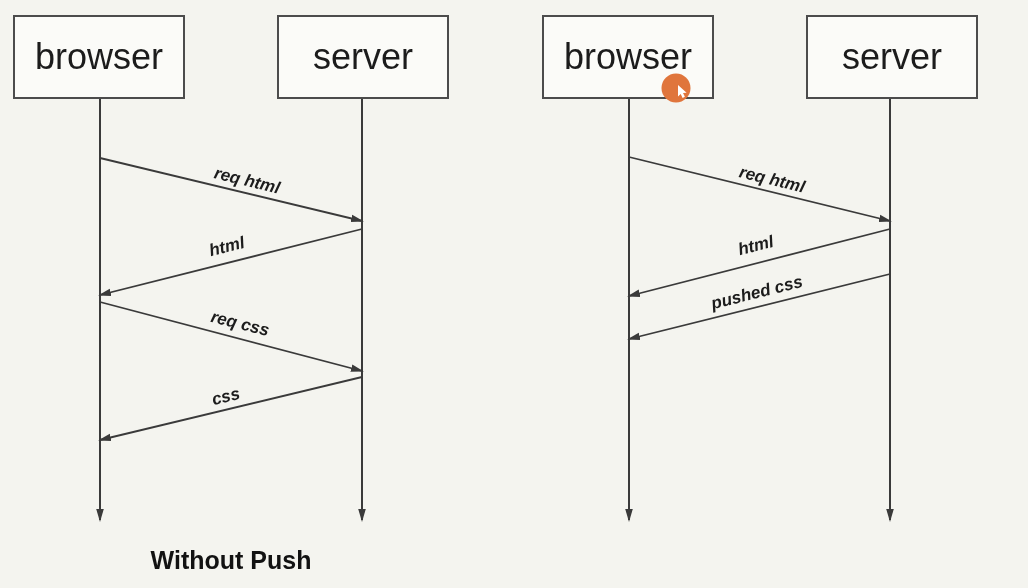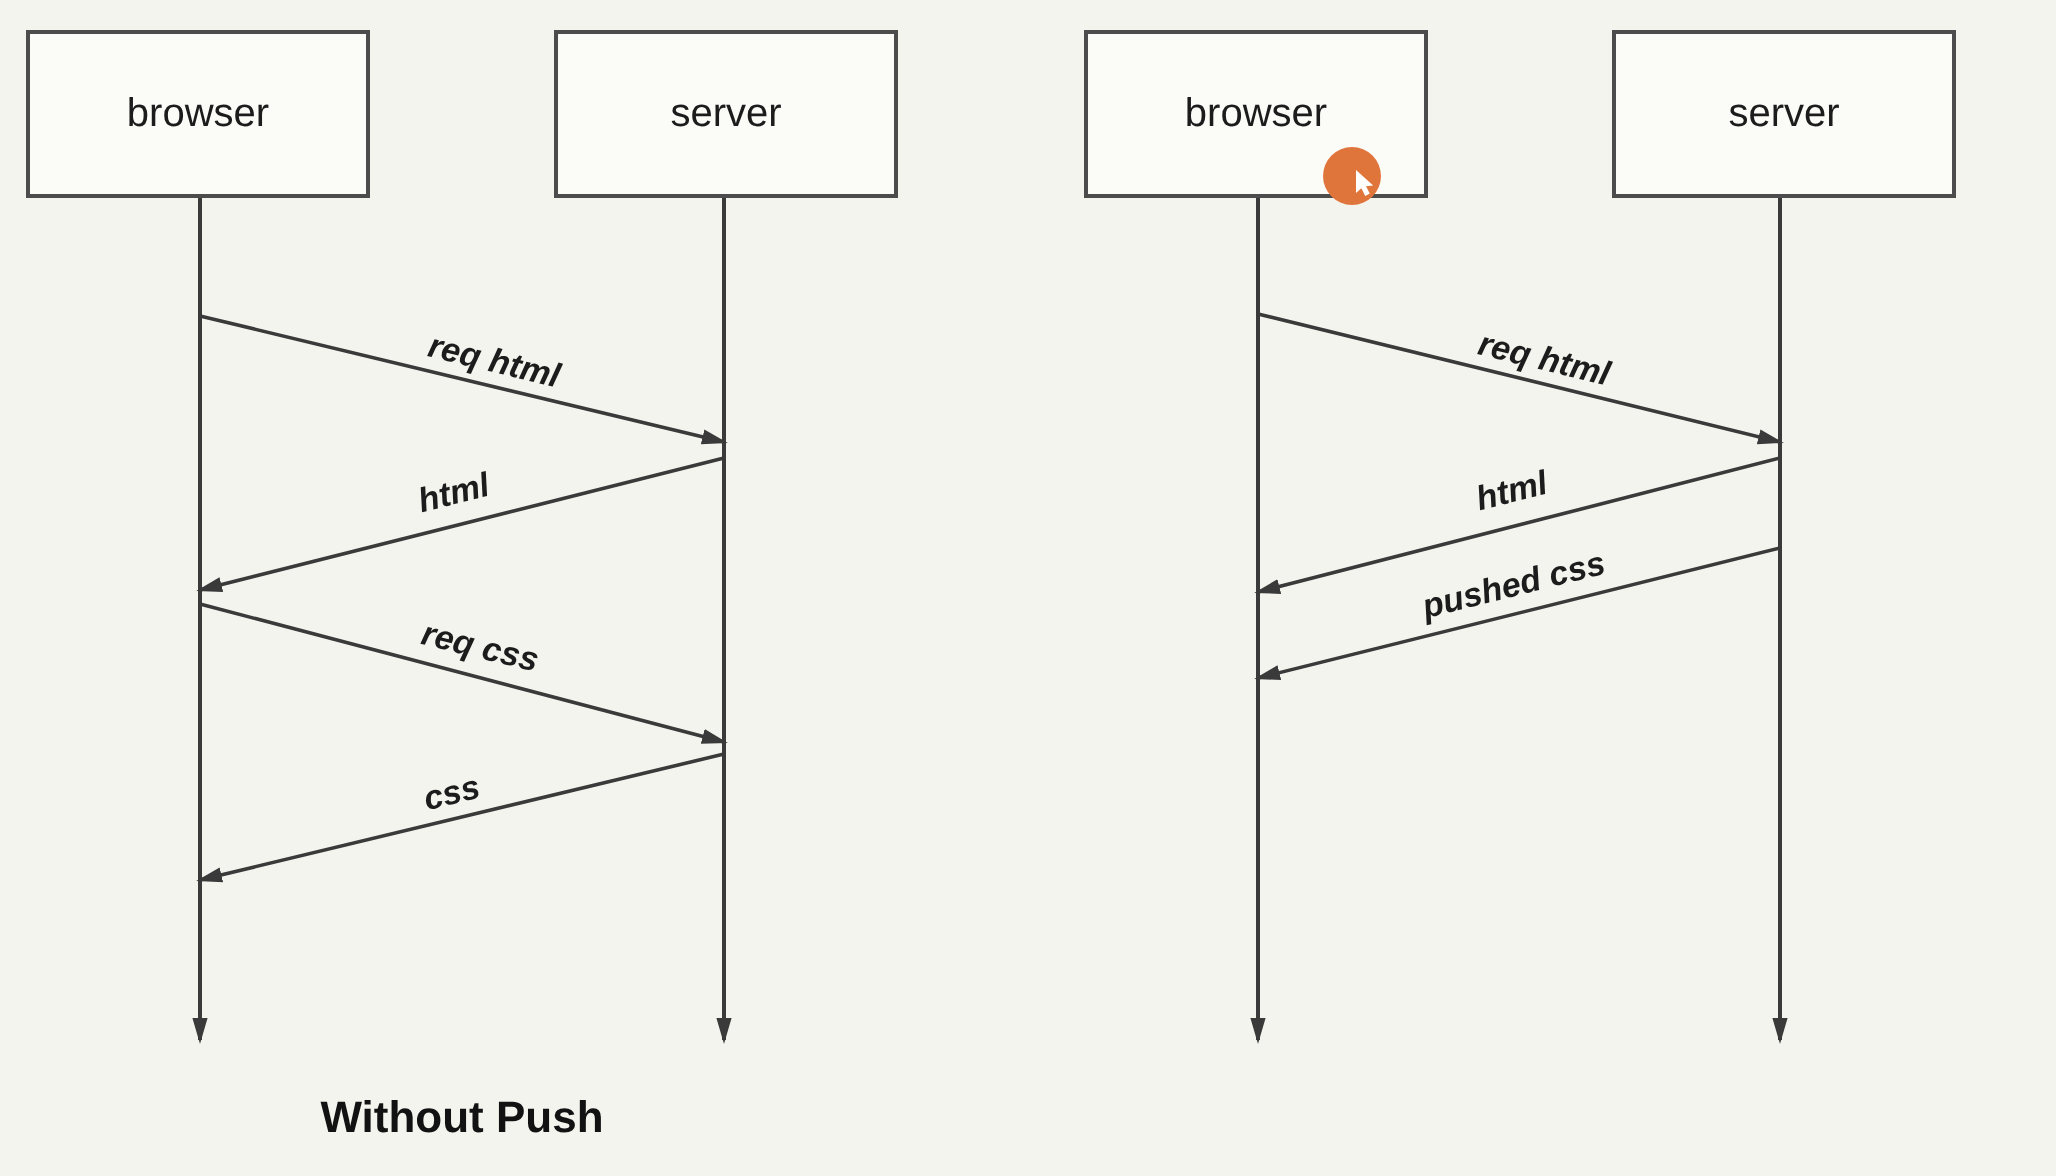--- a/index.html
+++ b/index.html
@@ -27,40 +27,40 @@
   }
   svg .wire { stroke: var(--line-color); stroke-width: 1.8px; fill: none; }
   svg .lifeline { stroke-width: 2px; }
   svg .arrowhead { fill: var(--line-color); }
   .actor-box {
     position: absolute;
     width: 172px; height: 84px;
     background: var(--box-fill);
     border: 2px solid var(--box-border);
     display: flex; align-items: center; justify-content: center;
-    font-size: 20px;
+    font-size: 36px;
     color: var(--text-color);
   }
   .msg-label {
     position: absolute;
     white-space: nowrap;
     font-size: 17px;
     font-weight: 700;
     font-style: italic;
     color: var(--text-color);
     transform-origin: center center;
   }
   .msg-label.up   { transform: translate(-50%,-50%) rotate(13.7deg); }
   .msg-label.down { transform: translate(-50%,-50%) rotate(-14deg); }
   .diagram-title {
     position: absolute;
     top: 546px;
     transform: translateX(-50%);
     white-space: nowrap;
-    font-size: 22px;
+    font-size: 25px;
     font-weight: 700;
     color: #121212;
   }
   .cursor-dot {
     position: absolute;
     left: 661px; top: 73px;
     width: 30px; height: 30px;
   }
 </style>
 </head>

